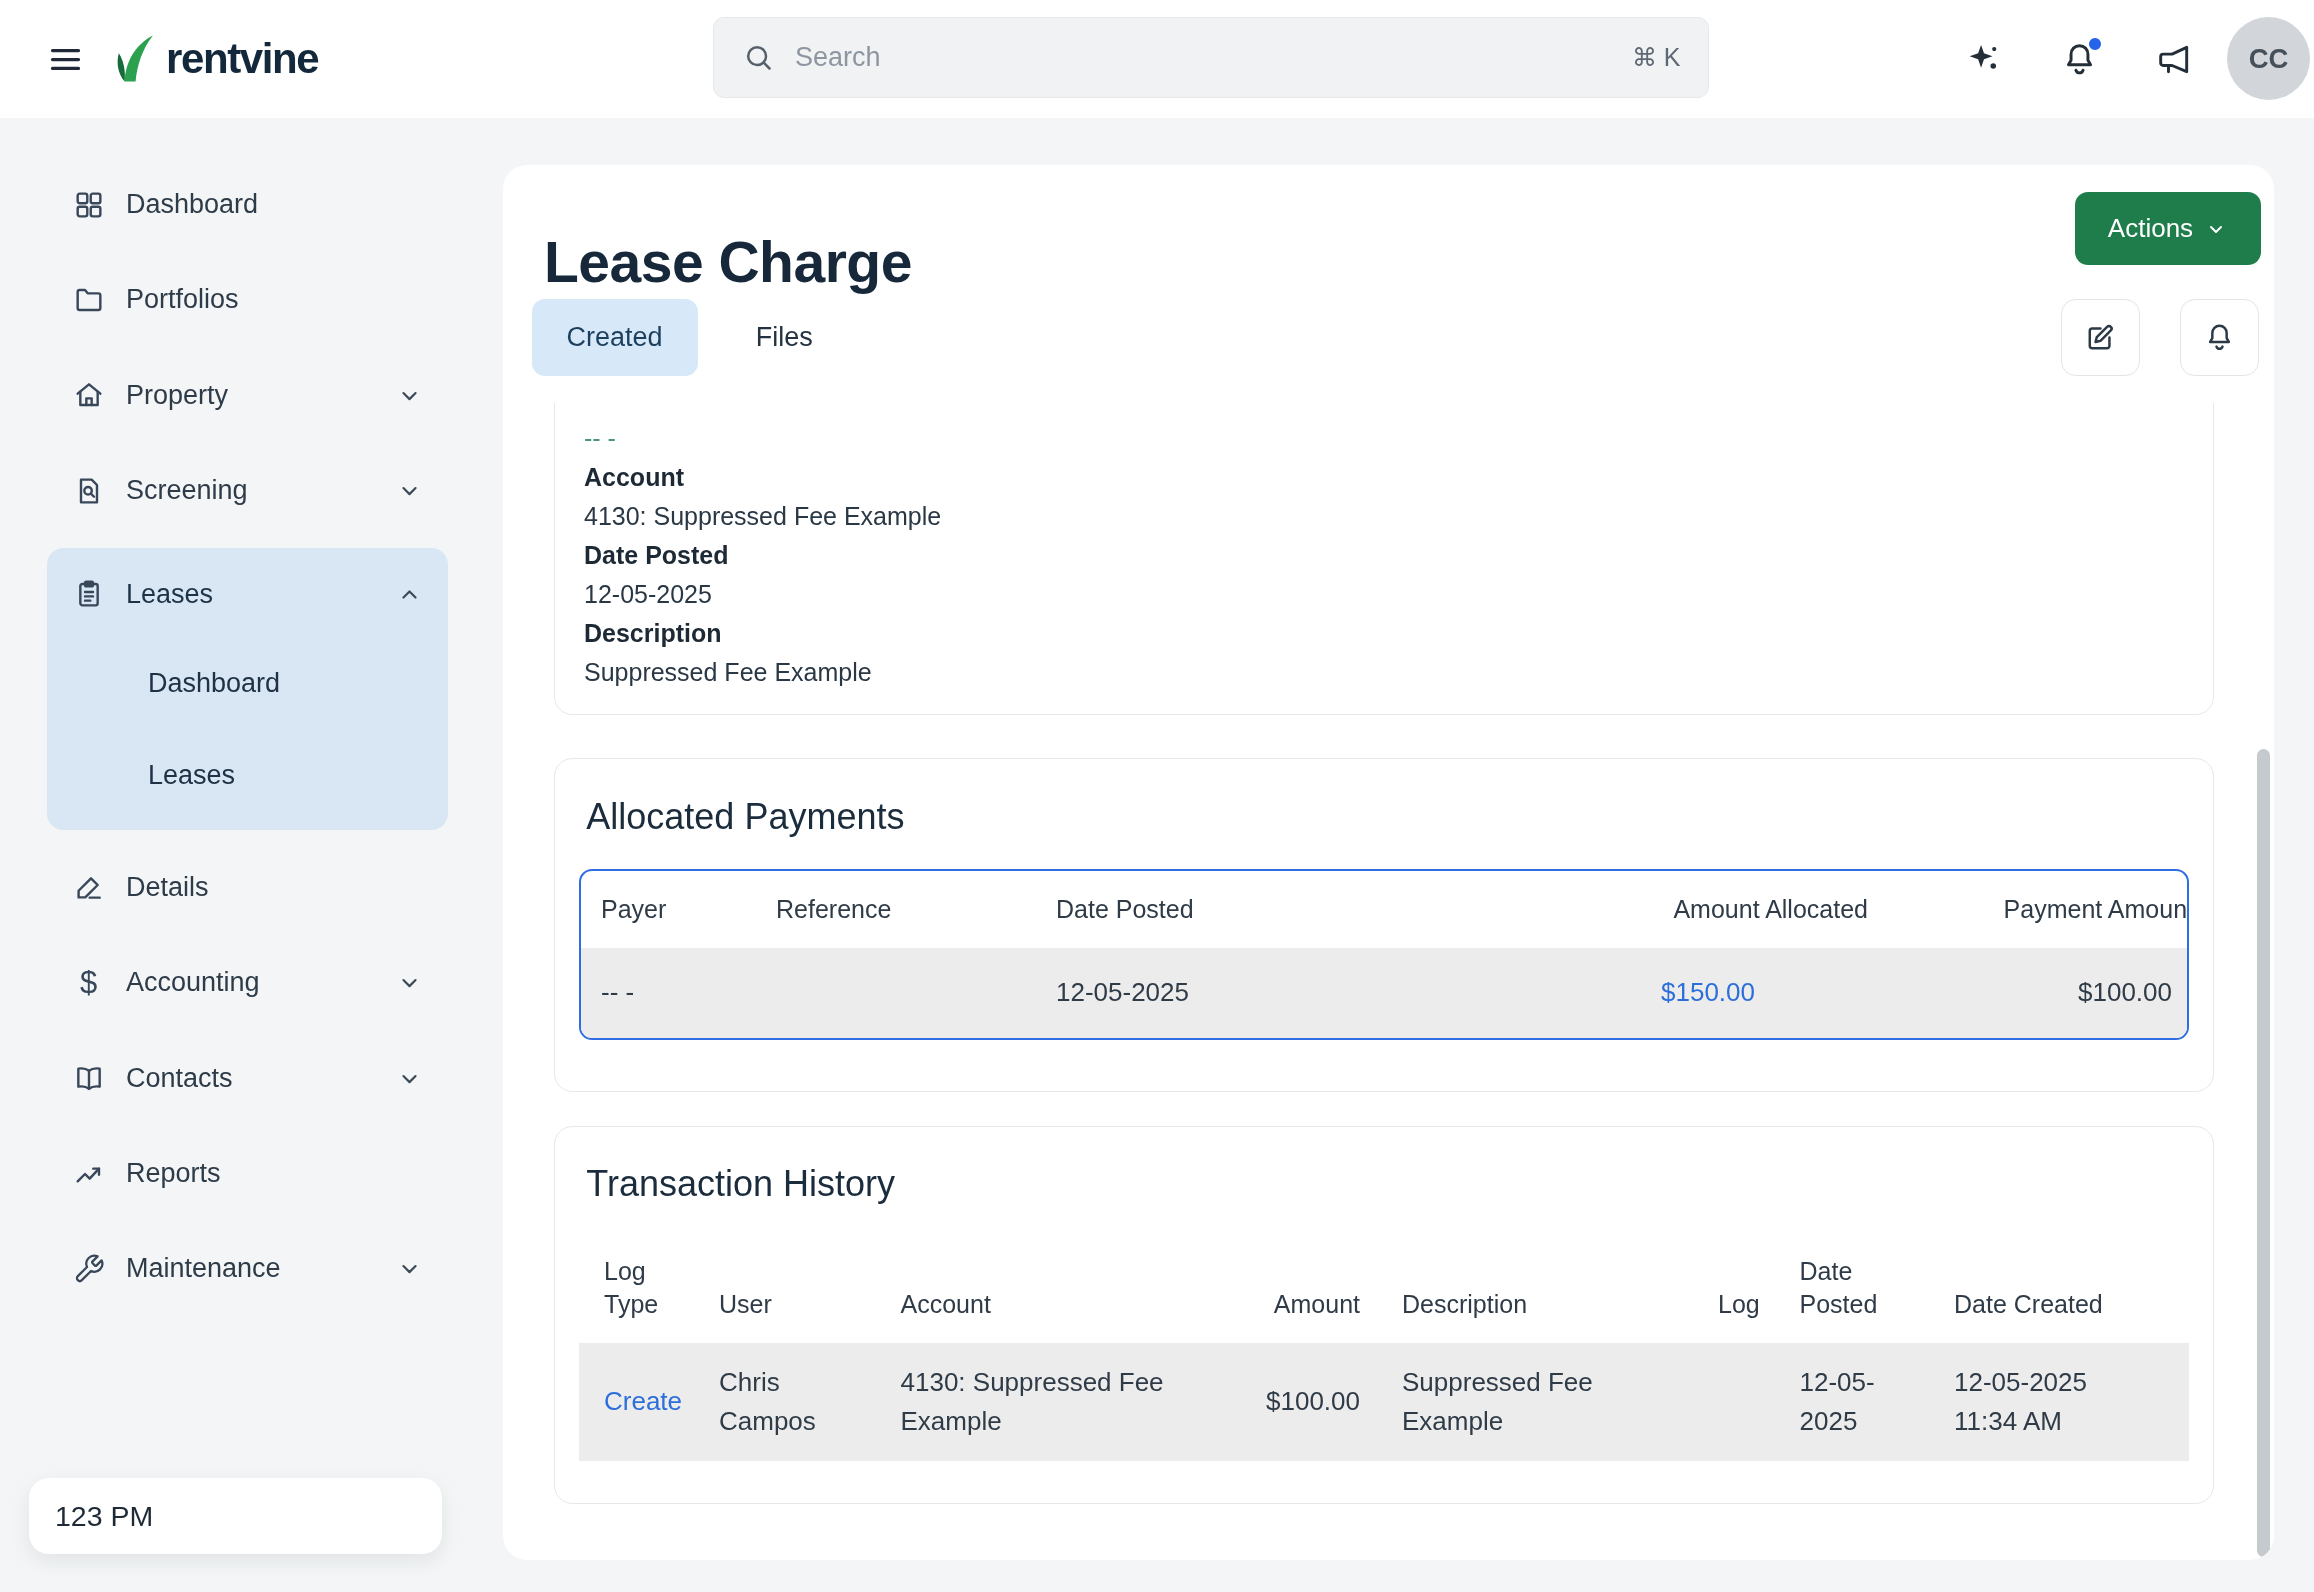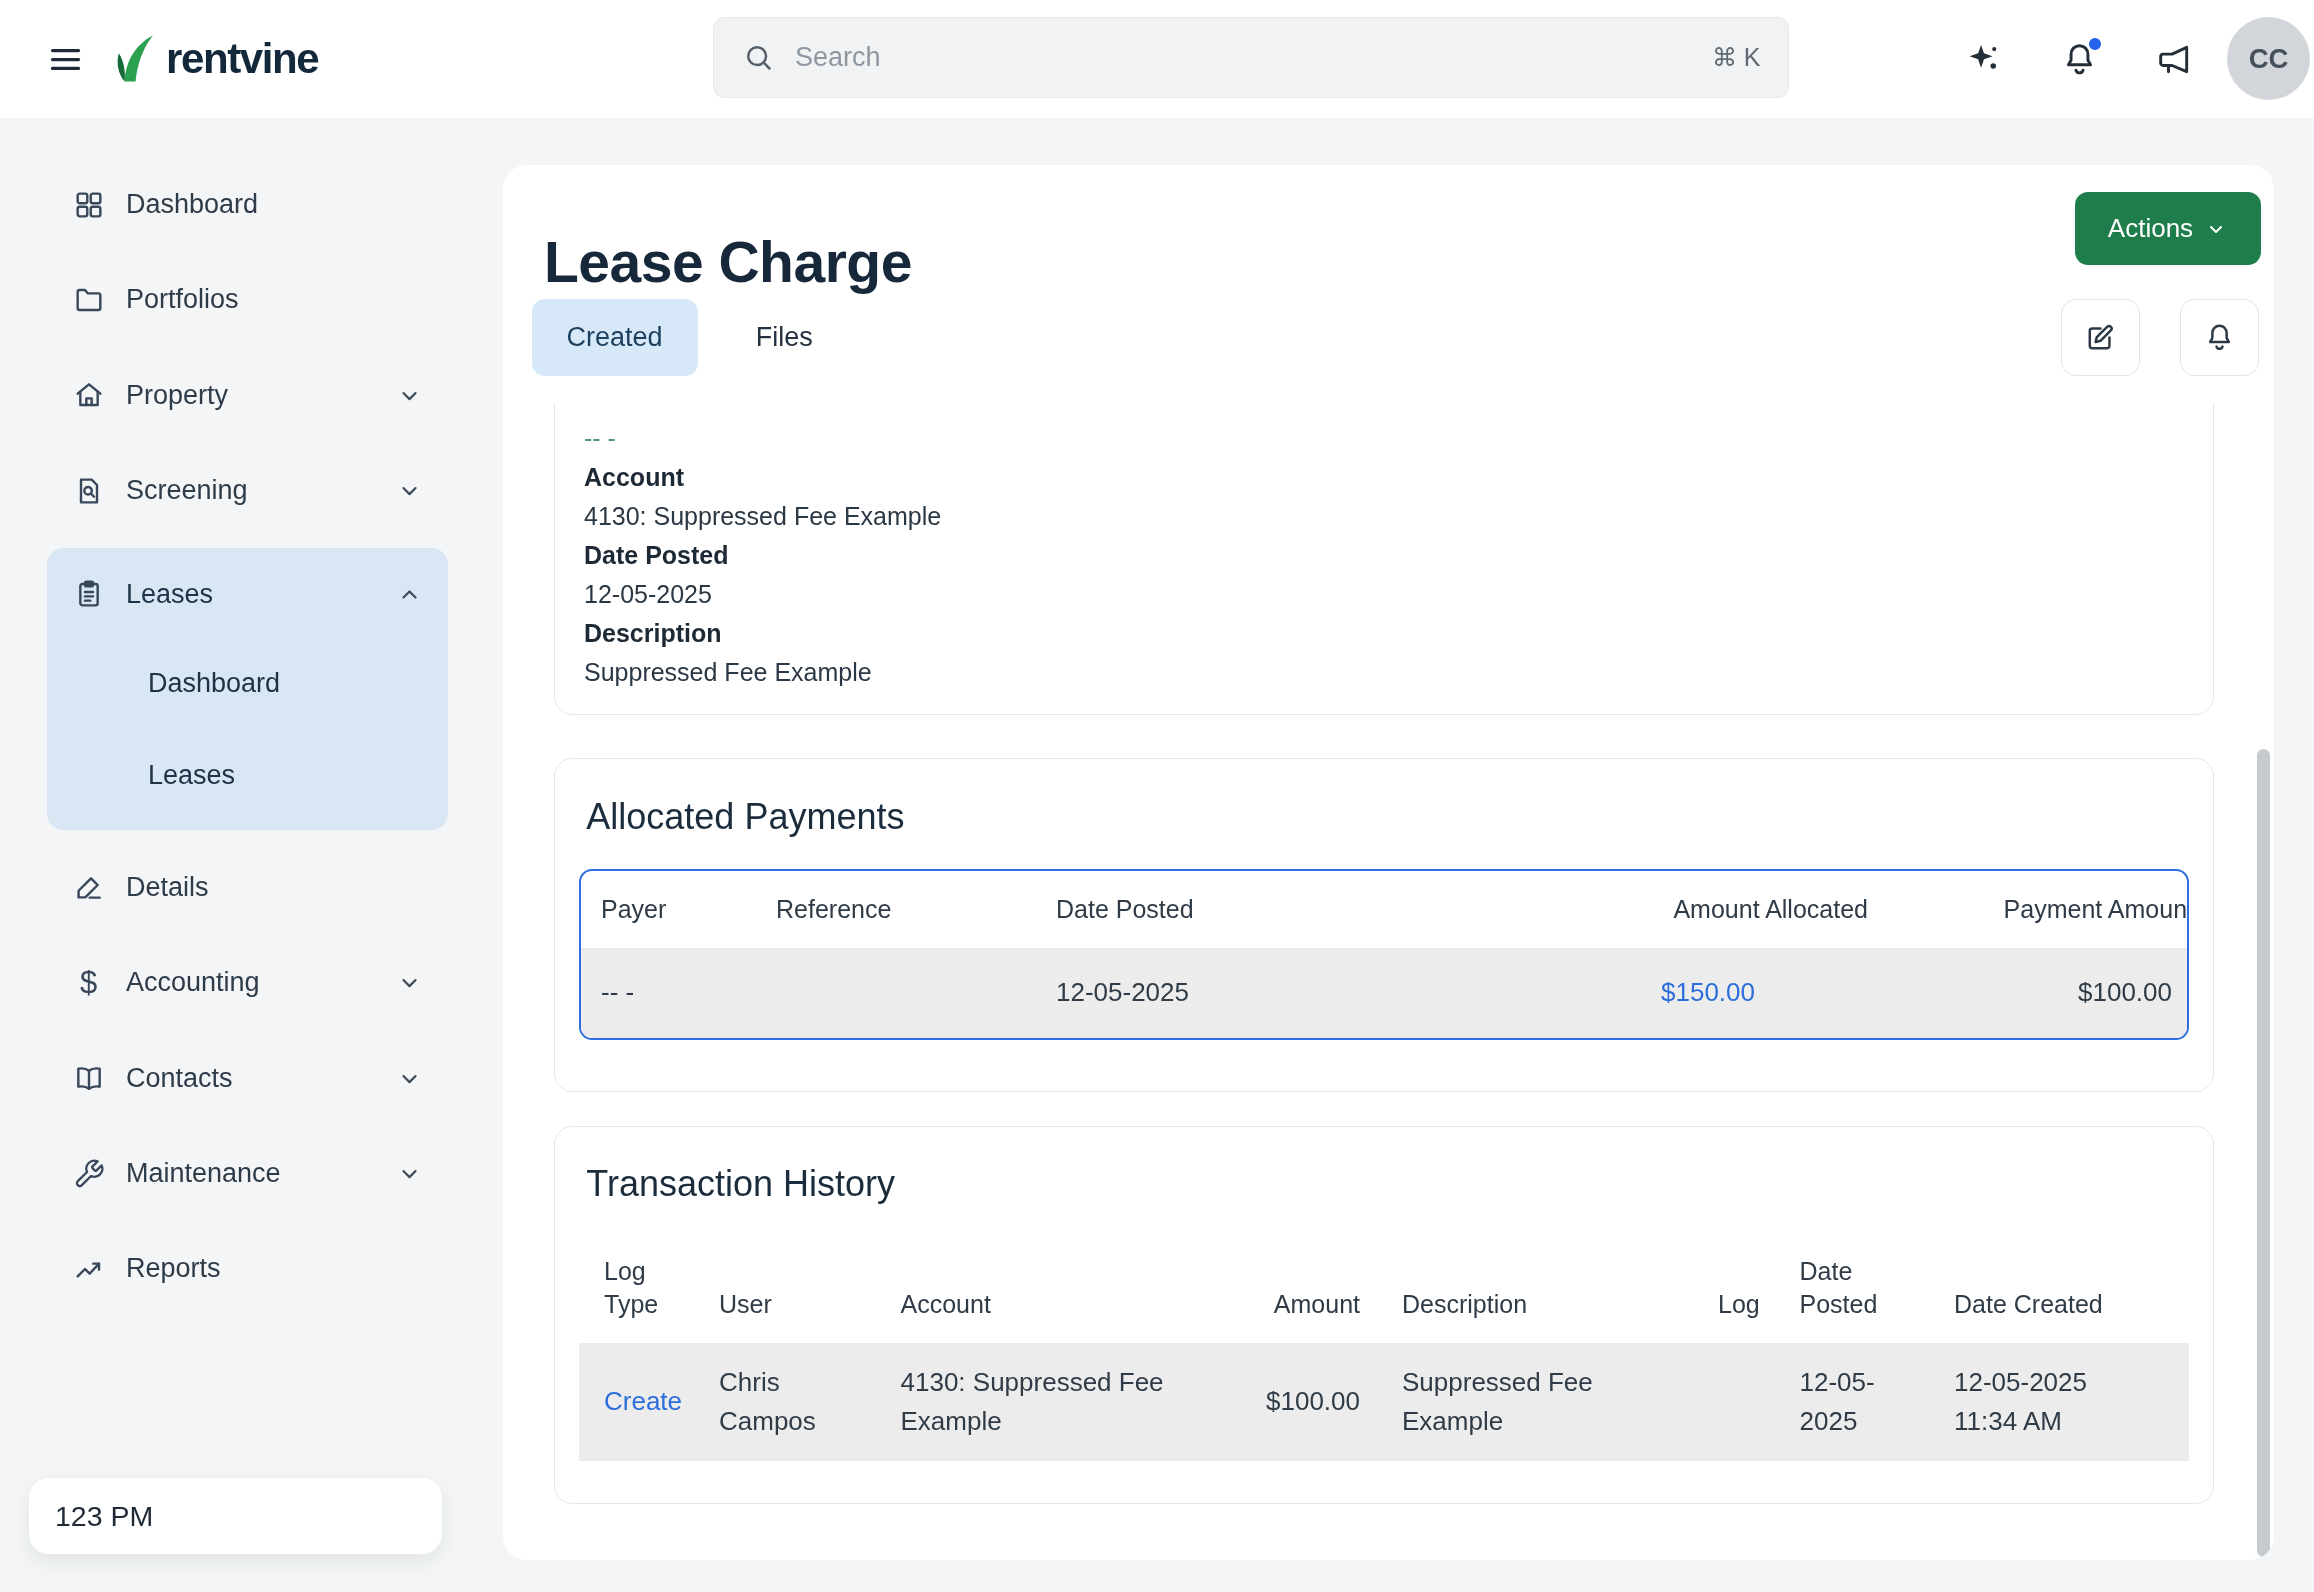--- a/index.html
+++ b/index.html
@@ -11,21 +11,21 @@
   }
   svg.ic { display:block; }
 
   
   .topbar { position:absolute; top:0; left:0; width:2314px; height:118px; background:#ffffff; z-index:5; }
   .hamburger { position:absolute; left:44px; top:39px; width:42px; height:40px; color:#1f2937; cursor:pointer; display:flex; align-items:center; justify-content:center; }
   .hamburger svg { width:39px; height:39px; }
   .brand { position:absolute; left:113px; top:20px; height:77px; display:flex; align-items:center; gap:11px; cursor:pointer; }
   .brand-leaf svg { width:42px; height:51px; }
   .brand-text { font-size:42px; font-weight:700; color:#14283c; letter-spacing:-1.4px; }
-  .searchbar { position:absolute; left:713px; top:17.4px; width:1076px; height:81px; background:#f0f2f4; border:0.9px solid #e6e9ec; border-radius:11px; display:flex; align-items:center; padding:0 27.5px; gap:18.4px; }
+  .searchbar { position:absolute; left:713px; top:17.4px; width:996px; height:81px; background:#f0f2f4; border:0.9px solid #e6e9ec; border-radius:11px; display:flex; align-items:center; padding:0 27.5px; gap:18.4px; }
   .searchbar .search-glyph { color:#55606b; flex:none; }
   .searchbar svg { width:33px; height:33px; }
   .search-input { flex:1; border:none; background:transparent; outline:none; font-size:27px; color:#2f3b47; font-family:inherit; }
   .search-input::placeholder { color:#8d96a0; }
   .shortcut { color:#5d6975; font-size:25px; flex:none; }
   .top-ic { position:absolute; top:40px; width:39px; height:39px; color:#242e38; cursor:pointer; }
   .top-ic svg { width:39px; height:39px; }
   .ic-sparkle { left:1964px; }
   .ic-bell { left:2060px; }
   .ic-horn { left:2155px; }
@@ -350,38 +350,38 @@
     <span class="chevron">
         <svg class="ic" viewBox="0 0 32 32" width="29" height="29">
           <use href="#i-chev-down"></use>
         </svg>
       </span>
   </div>
 
   <div class="nav-item">
     <span class="nav-icon">
         <svg class="ic" viewBox="0 0 35 35" width="32" height="32">
+          <use href="#i-chart"></use>
+        </svg>
+      </span>
+    <span class="nav-label">Reports</span>
+  </div>
+
+  <div class="nav-item">
+    <span class="nav-icon">
+        <svg class="ic" viewBox="0 0 35 35" width="32" height="32">
           <use href="#i-wrench"></use>
         </svg>
       </span>
     <span class="nav-label">Maintenance</span>
     <span class="chevron">
         <svg class="ic" viewBox="0 0 32 32" width="29" height="29">
           <use href="#i-chev-down"></use>
         </svg>
       </span>
-  </div>
-
-  <div class="nav-item">
-    <span class="nav-icon">
-        <svg class="ic" viewBox="0 0 35 35" width="32" height="32">
-          <use href="#i-chart"></use>
-        </svg>
-      </span>
-    <span class="nav-label">Reports</span>
   </div>
 
 </nav>
 
 <div class="clock-box">
   <span>123 PM</span>
 </div>
 
 <main class="main-card">
 

